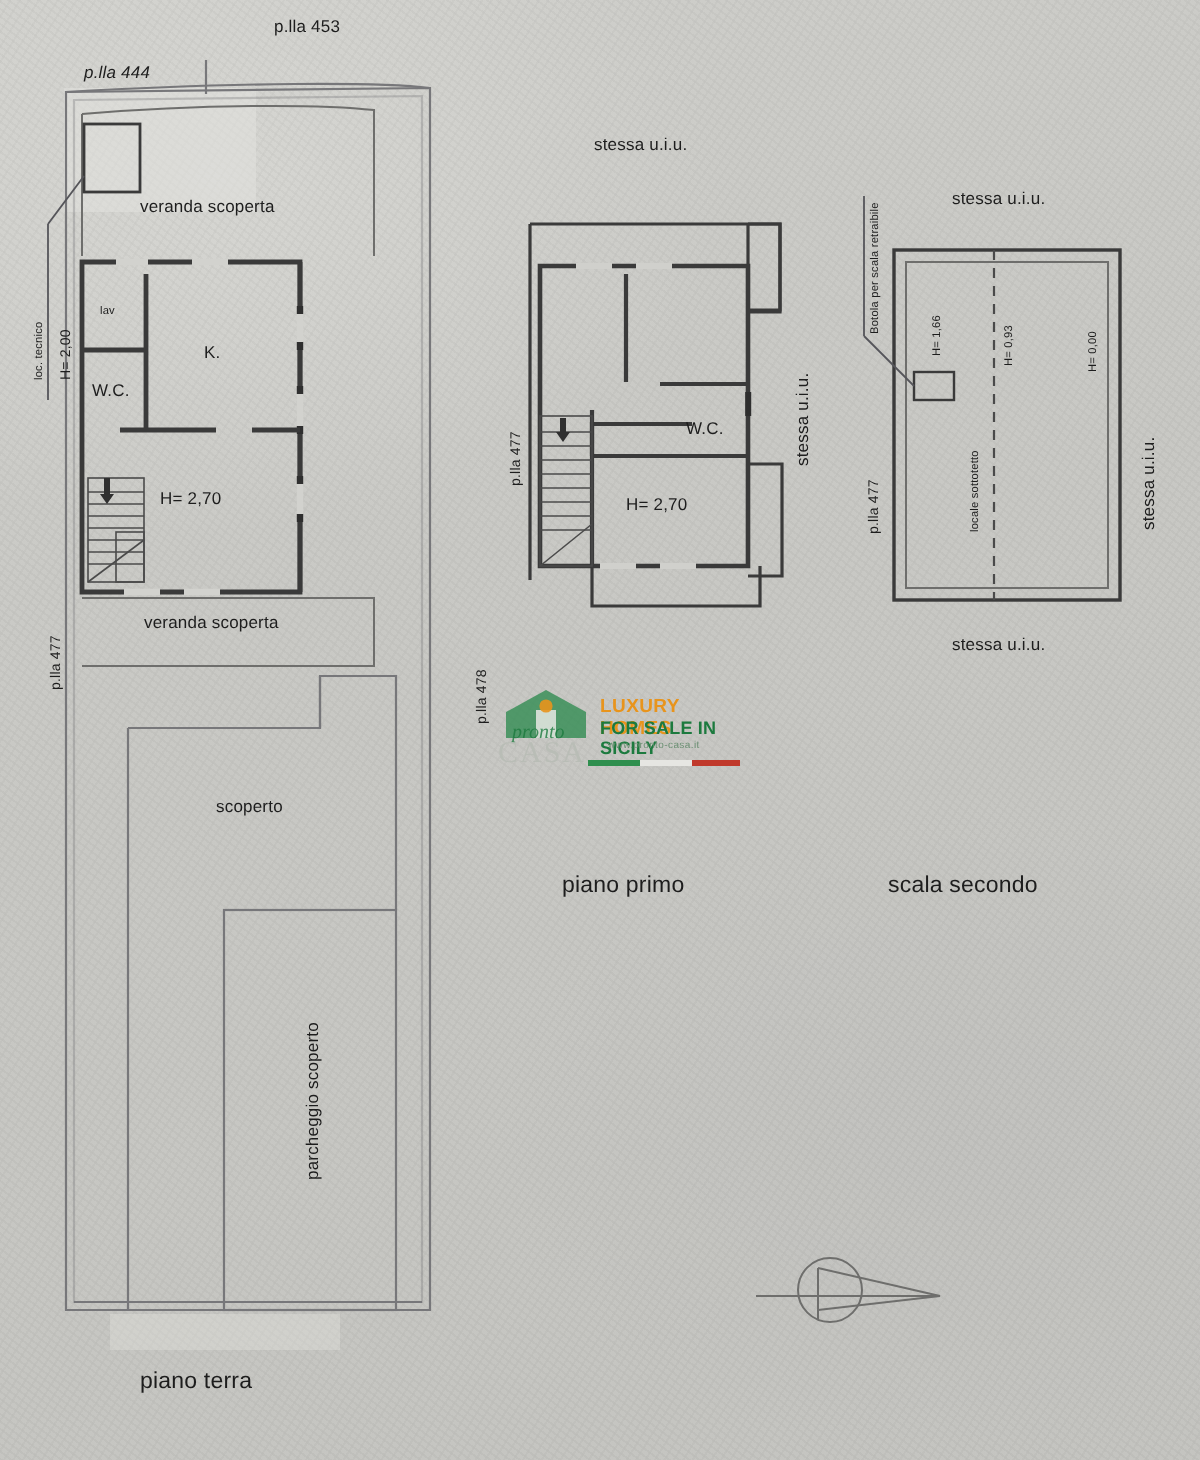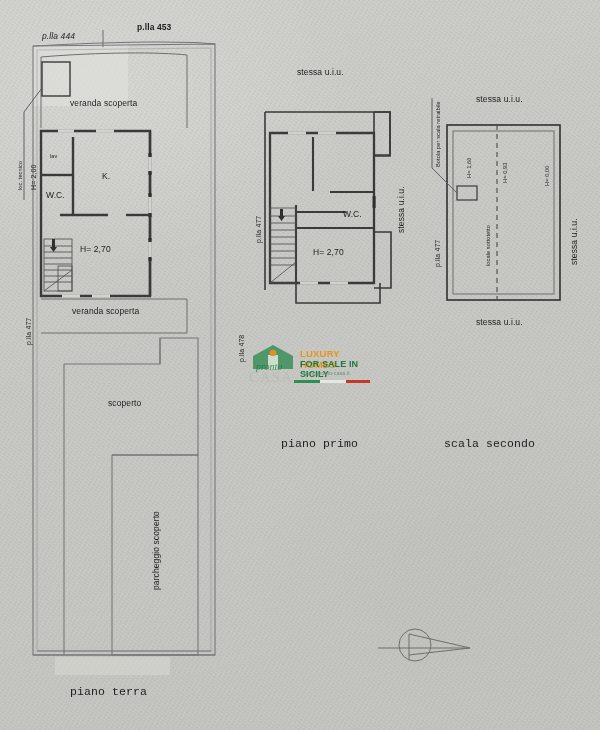--- a/index.html
+++ b/index.html
@@ -37,21 +37,21 @@
   .lbl{
     position:absolute;
     color:#1d1d1d;
     font-size:8.5px;
     letter-spacing:.1px;
     white-space:nowrap;
     line-height:1;
   }
   .lbl.sm{font-size:7px;}
   .lbl.xs{font-size:5.6px;}
-  .lbl.big{font-size:11.5px;font-family:Liberation Mono, monospace;}
+  .lbl.big{font-size:11.5px;}
   .rot90{transform:rotate(-90deg);transform-origin:0 0;}
 
   
   #wm{position:absolute;left:248px;top:341px;width:122px;height:44px;}
   #wm .house{
     position:absolute;left:2px;top:2px;width:46px;height:28px;
   }
   #wm .pronto{
     position:absolute;left:8px;top:20px;
     font-family:Liberation Serif, serif;
@@ -230,21 +230,21 @@
   <g>
     <circle cx="415" cy="645" r="16" class="thin"></circle>
     <line class="thin" x1="378" y1="648" x2="470" y2="648"></line>
     <path class="thin" d="M409,634 L409,660"></path>
     <path class="thin" d="M409,634 L470,648 L409,655"></path>
   </g>
 
 </svg>
 
 <div class="lbl" style="left:42px;top:32px;font-style:italic;">p.lla 444</div>
-<div class="lbl" style="left:137px;top:23px;font-weight:bold;">p.lla 453</div>
+<div class="lbl" style="left:137px;top:9px;">p.lla 453</div>
 
 <div class="lbl xs rot90" style="left:18px;top:190px;">loc. tecnico</div>
 <div class="lbl sm rot90" style="left:30px;top:190px;">H= 2,00</div>
 
 <div class="lbl" style="left:70px;top:99px;">veranda scoperta</div>
 <div class="lbl" style="left:72px;top:307px;">veranda scoperta</div>
 
 <div class="lbl xs" style="left:50px;top:154px;">lav</div>
 <div class="lbl" style="left:46px;top:191px;">W.C.</div>
 <div class="lbl" style="left:102px;top:172px;">K.</div>

